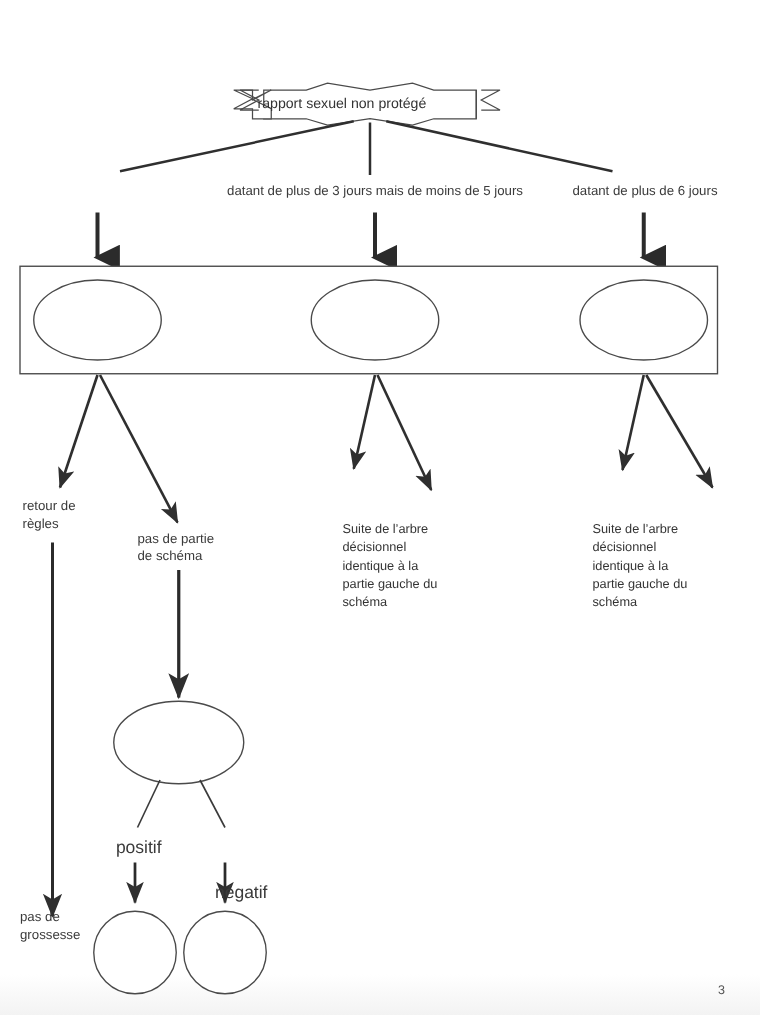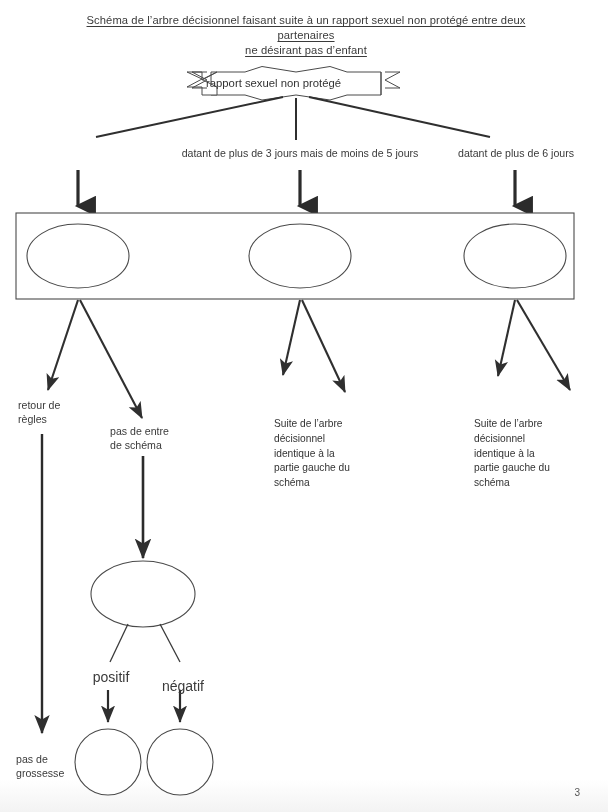--- a/index.html
+++ b/index.html
@@ -52,24 +52,24 @@
   
   .note{
     font-size:10.2px;color:#333;line-height:1.45;margin-top:15px;
   }
   #note-mid{left:274px;top:402px;width:84px;}
   #note-right{left:474px;top:402px;width:86px;}
 
   
   .pn{font-size:14px;color:#3a3a3a;text-align:center;}
   #lbl-positif{left:80px;top:668px;width:62px;}
-  #lbl-negatif{left:152px;top:677px;width:62px;}
+  #lbl-negatif{left:152px;top:704px;width:62px;text-align:right;}
 
   
-  #lbl-pasgross{left:16px;top:727px;width:70px;font-size:10.6px;color:#3a3a3a;margin-top:25px;}
+  #lbl-pasgross{left:16px;top:727px;width:70px;font-size:10.6px;color:#3a3a3a;}
 
   
   #pagenum{
     left:0;top:786px;width:580px;text-align:right;
     font-size:10px;color:#555;
   }
 </style>
 </head>
 <body>
 
@@ -143,37 +143,33 @@
 
     <g stroke="#2b2b2b" stroke-width="2.2" fill="none" marker-end="url(#thinArrow)">
       <line x1="108" y1="690" x2="108" y2="722"></line>
       <line x1="180" y1="690" x2="180" y2="722"></line>
     </g>
 
     <circle cx="108" cy="762" r="33" fill="#ffffff" stroke="#4a4a4a" stroke-width="1.1"></circle>
     <circle cx="180" cy="762" r="33" fill="#ffffff" stroke="#4a4a4a" stroke-width="1.1"></circle>
   </svg>
 
-  <div class="txt" id="title">
-    <span class="l">Schéma de l’arbre décisionnel faisant suite à un rapport sexuel non protégé entre deux partenaires</span>
-    <span class="l">ne désirant pas d’enfant</span>
-  </div>
 
   <div class="txt" id="banner-label">rapport sexuel non protégé</div>
 
   <div class="txt branch" id="branch-1">datant de plus de 3 jours mais de moins de 5 jours</div>
   <div class="txt branch" id="branch-2">datant de plus de 6 jours</div>
 
   <div class="txt midlbl" id="lbl-retour">
     <div>retour de</div>
     <div>règles</div>
   </div>
 
   <div class="txt midlbl" id="lbl-pasretour">
-    <div>pas de entre</div>
+    <div>pas de partie</div>
     <div>de schéma</div>
   </div>
 
   <div class="txt note" id="note-mid">
     <div>Suite de l’arbre</div>
     <div>décisionnel</div>
     <div>identique à la</div>
     <div>partie gauche du</div>
     <div>schéma</div>
   </div>

